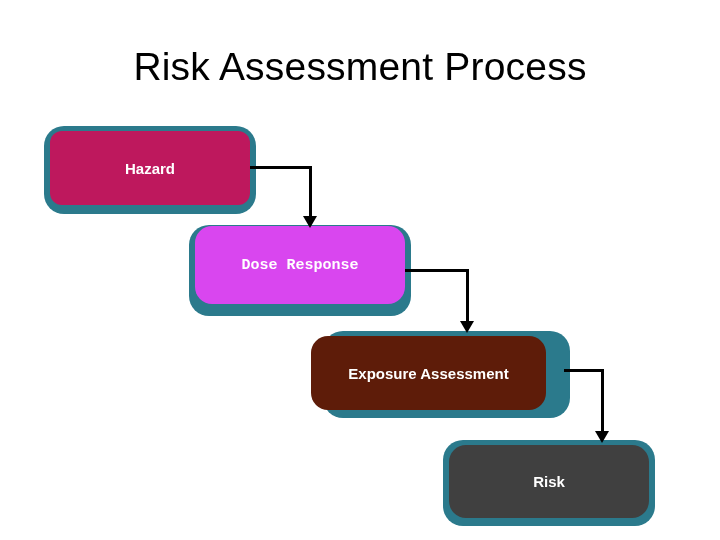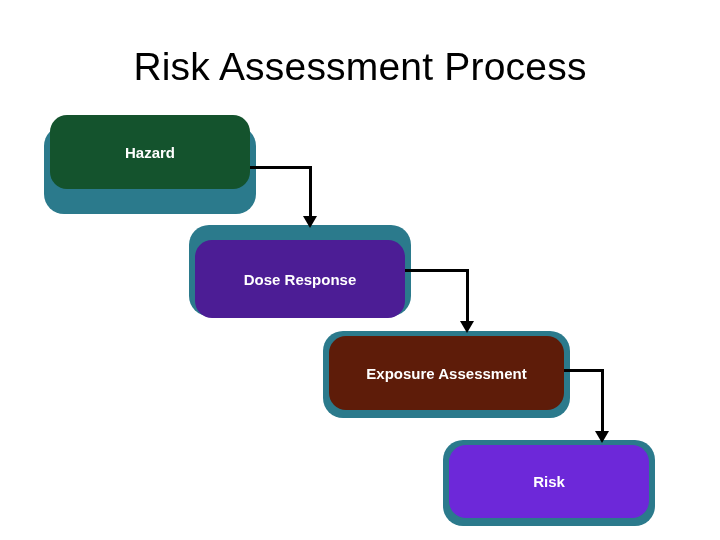--- a/index.html
+++ b/index.html
@@ -82,52 +82,52 @@
   }
 </style>
 </head>
 <body>
 
 <div id="slide">
 
   <div id="slide-title">Risk Assessment Process</div>
 
   <div class="box-outer" style="left:44px; top:126px; width:212px; height:88px;"></div>
-  <div class="flow-box" style="left:50px; top:115px; width:200px; height:74px; background:#14532d;">
+  <div class="flow-box" style="left:50px; top:131px; width:200px; height:74px; background:#be185d;border-radius:12px;">
     <span class="box-label">
       <span>Hazard</span><br>
     </span>
   </div>
 
   <div class="conn-h" style="left:250px; top:166px; width:62px;"></div>
   <div class="conn-v" style="left:309px; top:166px; height:52px;"></div>
   <div class="arrow-head" style="left:303px; top:216px;"></div>
 
   <div class="box-outer" style="left:189px; top:225px; width:222px; height:91px;"></div>
-  <div class="flow-box" style="left:195px; top:240px; width:210px; height:78px; background:#4c1d95;">
+  <div class="flow-box" style="left:195px; top:226px; width:210px; height:78px; background:#d946ef;font-family:Liberation Mono, monospace;">
     <span class="box-label">
       <span>Dose Response</span>
     </span>
   </div>
 
   <div class="conn-h" style="left:405px; top:269px; width:64px;"></div>
   <div class="conn-v" style="left:466px; top:269px; height:54px;"></div>
   <div class="arrow-head" style="left:460px; top:321px;"></div>
 
   <div class="box-outer" style="left:323px; top:331px; width:247px; height:87px;"></div>
-  <div class="flow-box" style="left:329px; top:336px; width:235px; height:74px; background:#5e1c09;">
+  <div class="flow-box" style="left:311px; top:336px; width:235px; height:74px; background:#5e1c09;">
     <span class="box-label">
       <span>Exposure Assessment</span>
     </span>
   </div>
 
   <div class="conn-h" style="left:564px; top:369px; width:40px;"></div>
   <div class="conn-v" style="left:601px; top:369px; height:64px;"></div>
   <div class="arrow-head" style="left:595px; top:431px;"></div>
 
   <div class="box-outer" style="left:443px; top:440px; width:212px; height:86px;"></div>
-  <div class="flow-box" style="left:449px; top:445px; width:200px; height:73px; background:#6d28d9;">
+  <div class="flow-box" style="left:449px; top:445px; width:200px; height:73px; background:#404040;">
     <span class="box-label">
       <span>Risk</span><br>
     </span>
   </div>
 
 </div>
 
 </body></html>

